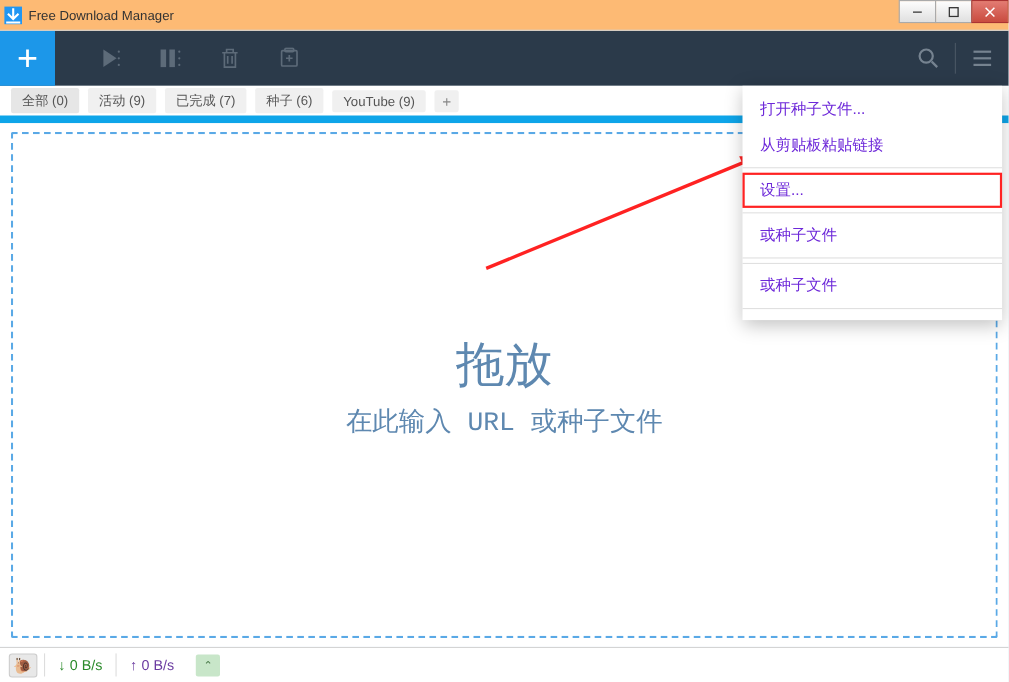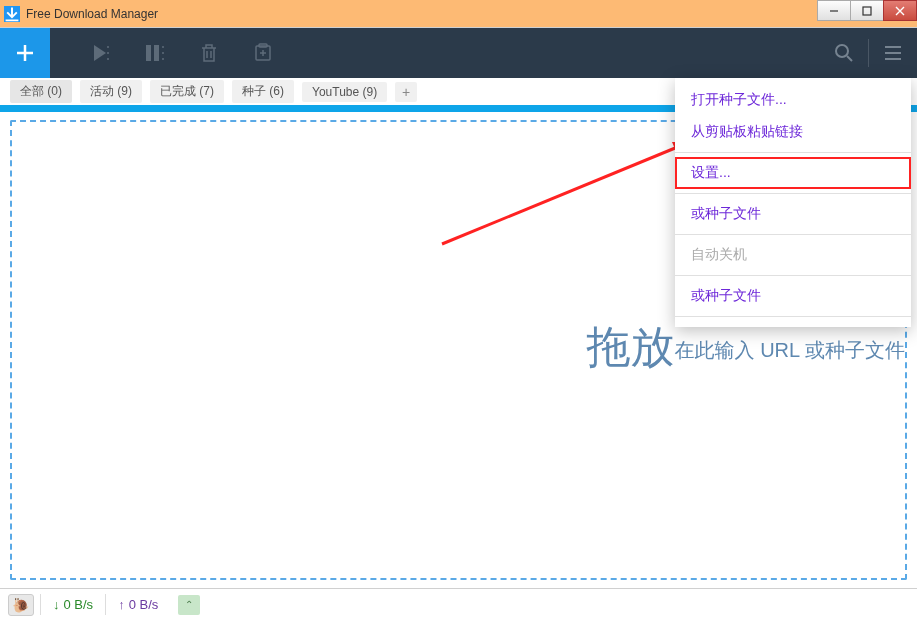--- a/index.html
+++ b/index.html
@@ -24,23 +24,23 @@
     .toolbar-sep { width: 1px; height: 28px; background: rgba(255,255,255,0.15); }
     
     
     .tabs-row { height: 34px; background: #fff; border-bottom: 7px solid #0ea5e9; display: flex; align-items: center; padding: 0 10px; gap: 8px; }
     .tab { padding: 3px 10px; font-size: 12px; color: #555; background: #f0f0f0; border-radius: 2px; cursor: pointer; }
     .tab.active { background: #e6e6e6; }
     .tab-add { width: 22px; height: 20px; display: flex; align-items: center; justify-content: center; background: #f0f0f0; cursor: pointer; font-size: 14px; color: #888; border-radius: 2px; }
     
     
     .main { height: 476px; background: #fff; padding: 8px 10px; position: relative; }
-    .dropzone { width: 100%; height: 100%; border: 2px dashed #5aa9e6; border-radius: 2px; display: flex; flex-direction: row; align-items: center; justify-content: flex-end; }
+    .dropzone { width: 100%; height: 100%; border: 2px dashed #5aa9e6; border-radius: 2px; display: flex; flex-direction: column; align-items: center; justify-content: center; }
     .drop-title { font-size: 44px; color: #5e88b0; font-weight: 300; margin-bottom: 6px; }
-    .drop-sub { font-size: 20px; color: #5e88b0; font-weight: 300; }
+    .drop-sub { font-size: 24px; color: #5e88b0; font-weight: 300; font-family: Liberation Mono, monospace; }
     
     
     .statusbar { height: 32px; background: #fff; border-top: 1px solid #d0d0d0; display: flex; align-items: center; padding: 0 8px; font-size: 13px; }
     .snail { width: 26px; height: 22px; background: #e8e8e8; border: 1px solid #ccc; border-radius: 3px; display: flex; align-items: center; justify-content: center; margin-right: 6px; font-size: 14px; }
     .speed-box { padding: 3px 12px; color: #2a8a2a; display: flex; align-items: center; gap: 4px; border-left: 1px solid #ddd; }
     .speed-up { padding: 3px 12px; color: #6a3aa0; display: flex; align-items: center; gap: 4px; border-left: 1px solid #ddd; }
     .collapse { margin-left: 8px; width: 22px; height: 20px; background: #c8e6c9; display: flex; align-items: center; justify-content: center; font-size: 10px; color: #4a7a4a; border-radius: 2px; }
     
     
     .context-menu { position: absolute; right: 6px; top: 78px; width: 236px; background: #fff; box-shadow: 0 4px 16px rgba(0,0,0,0.25); z-index: 100; padding: 6px 0; }
@@ -164,21 +164,20 @@
 </div>
 
 <div class="context-menu">
   <div class="menu-item">打开种子文件...</div>
   <div class="menu-item">从剪贴板粘贴链接</div>
   <div class="menu-sep"></div>
   <div class="menu-item highlighted">设置...</div>
   <div class="menu-sep"></div>
   <div class="menu-item">或种子文件</div>
   <div class="menu-sep"></div>
-  <div class="menu-item disabled">自动关机</div>
   <div class="menu-sep"></div>
   <div class="menu-item">或种子文件</div>
   <div class="menu-sep"></div>
 </div>
 
 <svg class="arrow-svg" viewBox="0 0 270 130">
   <line x1="10" y1="120" x2="248" y2="22" stroke="#f22" stroke-width="3"></line>
   <polygon points="258,18 240,18 246,32" fill="#f22"></polygon>
 </svg>
 

